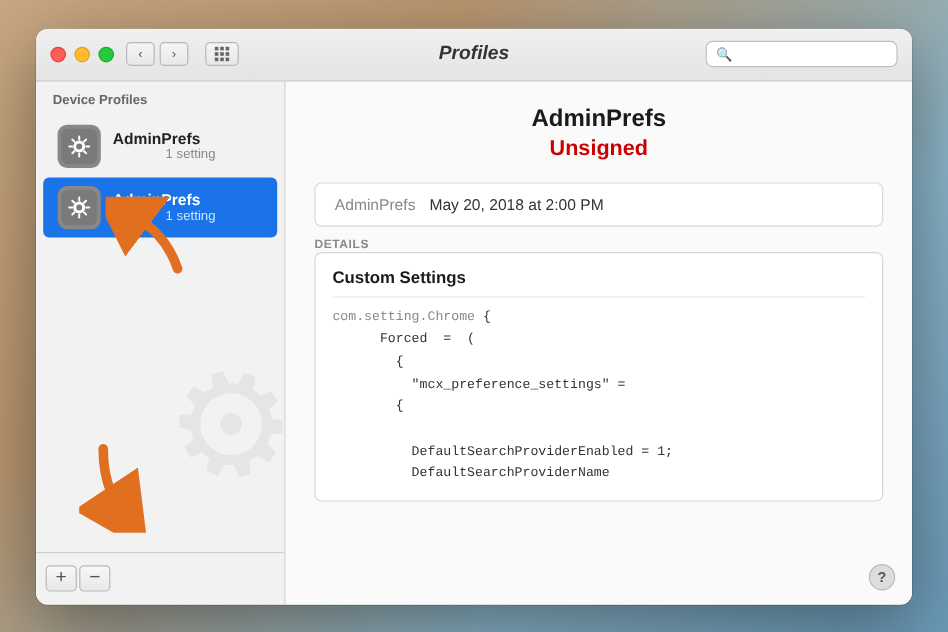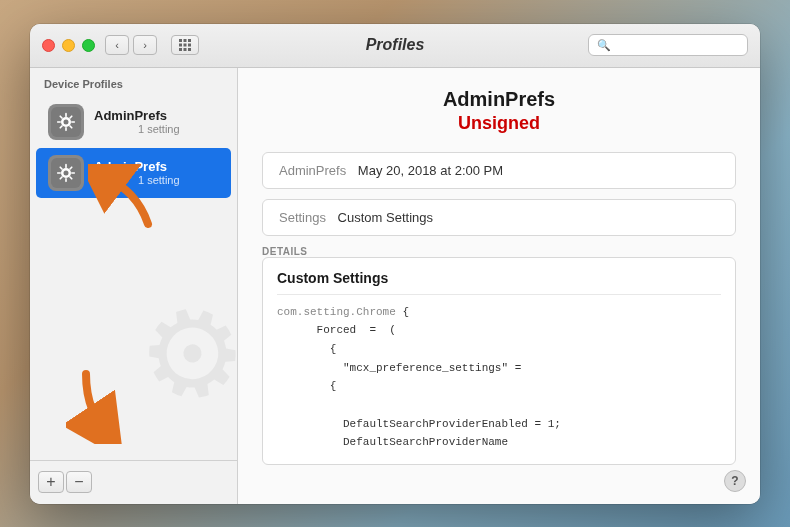--- a/index.html
+++ b/index.html
@@ -407,24 +407,20 @@
         <div class="profile-header">
           <div class="profile-title">AdminPrefs</div>
           <div class="profile-status">Unsigned</div>
         </div>
 
         <div class="info-row">
           <span class="label">AdminPrefs</span>
           <span>May 20, 2018 at 2:00 PM</span>
         </div>
 
-        <div class="info-row">
-          <span class="label">Settings</span>
-          <span>Custom Settings</span>
-        </div>
 
         <div class="section-label">DETAILS</div>
 
         <div class="details-box">
           <div class="details-title">Custom Settings</div>
           <div class="code-content">
             <span class="key">com.setting.Chrome</span> {<br>
             &nbsp;&nbsp;&nbsp;&nbsp;&nbsp;&nbsp;Forced &nbsp;= &nbsp;(<br>
             &nbsp;&nbsp;&nbsp;&nbsp;&nbsp;&nbsp;&nbsp;&nbsp;{<br>
             &nbsp;&nbsp;&nbsp;&nbsp;&nbsp;&nbsp;&nbsp;&nbsp;&nbsp;&nbsp;"mcx_preference_settings" =<br>

